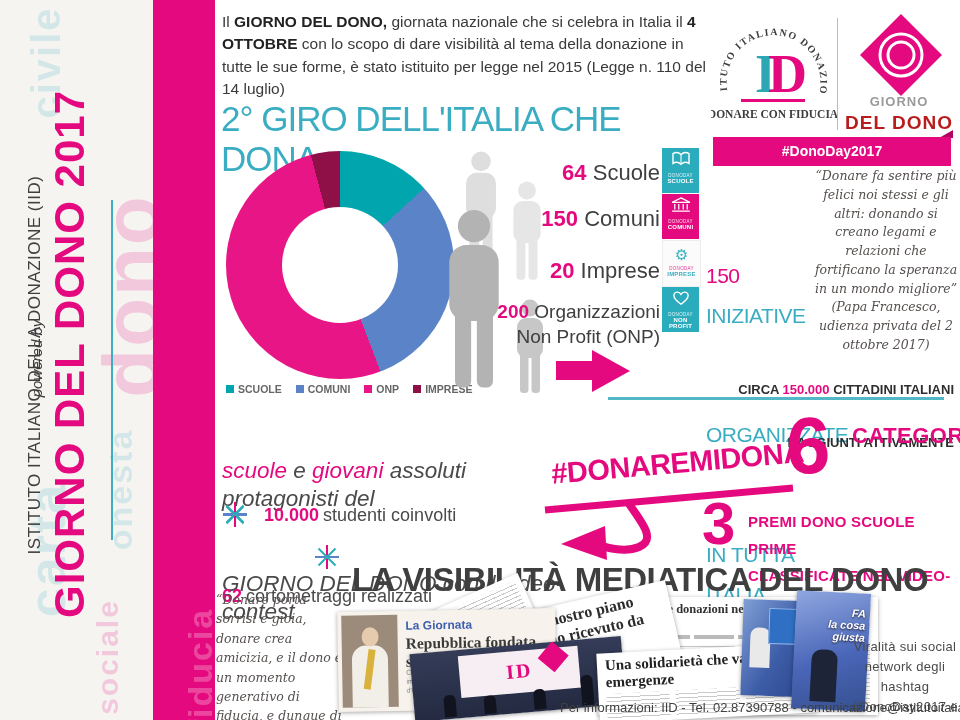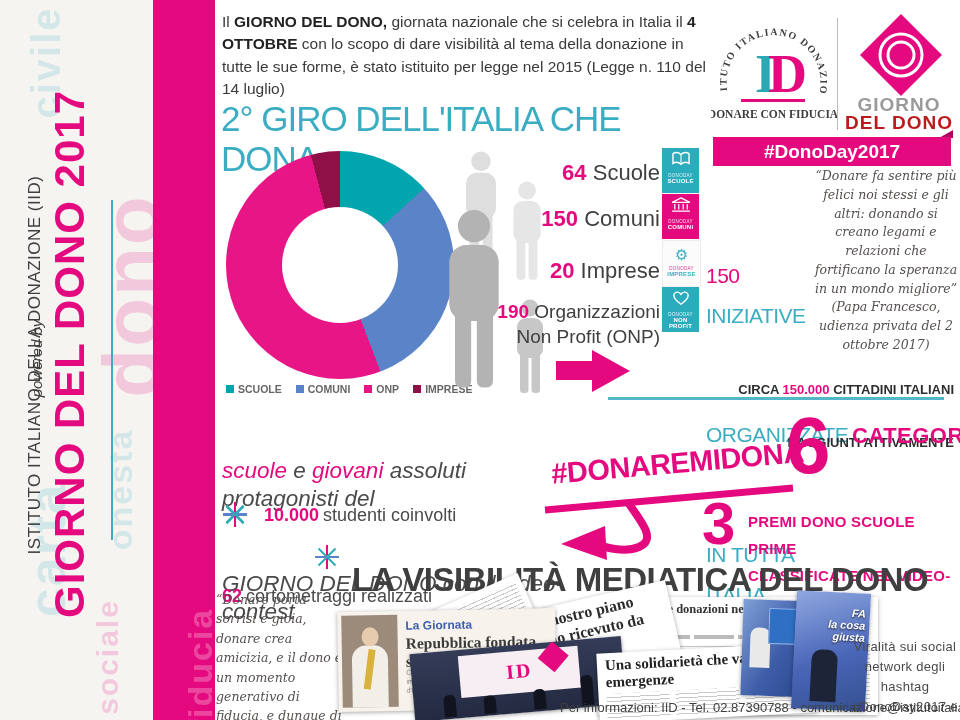--- a/index.html
+++ b/index.html
@@ -20,26 +20,26 @@
   .side-org{left:-195px;top:355px;width:460px;text-align:center;transform:rotate(-90deg);
       font-size:17px;color:#3f3f3f;letter-spacing:.5px;white-space:nowrap;}
 
   
   .intro{left:222px;top:11px;width:488px;font-size:15.5px;line-height:1.45;color:#3a3a3a;}
   .intro b{color:#222;}
   .logo-wrap{left:705px;top:6px;width:252px;height:160px;}
   .iid-svg{position:absolute;left:6px;top:2px;}
   .logo-div{position:absolute;left:132px;top:12px;width:1px;height:112px;background:#bbb;}
   .gdd-svg{position:absolute;left:140px;top:6px;}
-  .gdd-t1{position:absolute;left:138px;top:88px;width:112px;text-align:center;font-size:19px;
+  .gdd-t1{position:absolute;left:138px;top:88px;width:112px;text-align:center;font-size:13px;
       font-weight:bold;color:#9a9a9a;letter-spacing:1px;}
   .gdd-t2{position:absolute;left:138px;top:106px;width:112px;text-align:center;font-size:19px;
       font-weight:bold;color:#b91c1c;letter-spacing:1px;}
   .banner{position:absolute;left:8px;top:131px;width:238px;height:29px;background:#e5097f;
-      color:#fff;font-size:19px;font-weight:bold;text-align:center;line-height:29px;}
+      color:#fff;font-size:14px;font-weight:bold;text-align:center;line-height:29px;}
   .banner-fold{position:absolute;left:234px;top:124px;width:0;height:0;
       border-left:14px solid transparent;border-bottom:8px solid #b0065f;}
 
   
   .h-giro{left:221px;top:99px;width:500px;font-size:35px;color:#3badc2;letter-spacing:-1px;}
 
   
   .donut{left:226px;top:151px;width:228px;height:228px;border-radius:50%;}
   .donut-hole{left:282px;top:207px;width:116px;height:116px;border-radius:50%;background:#fff;}
   .legend{left:226px;top:383px;width:240px;display:flex;gap:14px;font-size:10.5px;font-weight:bold;color:#666;}
@@ -243,21 +243,21 @@
         <rect x="7" y="19" width="26" height="40" rx="9"></rect>
       <rect x="10" y="52" width="8.5" height="42" rx="3.5"></rect>
         <rect x="21.5" y="52" width="8.5" height="42" rx="3.5"></rect>
     </g>
   </svg>
 
   <div class="abs stat" style="top:160px;"><b>64</b> <span>Scuole</span></div>
   <div class="abs stat" style="top:206px;"><b>150</b> <span>Comuni</span></div>
   <div class="abs stat" style="top:258px;"><b>20</b> <span>Imprese</span></div>
   <div class="abs stat-onp" style="top:300px;position:absolute;">
-    <div><b>190</b> <span>Organizzazioni</span></div>
+    <div><b>200</b> <span>Organizzazioni</span></div>
     <div>Non Profit (ONP)</div>
   </div>
 
   <div class="badge teal" style="top:148px;">
     <div class="bicon"><svg width="20" height="16" viewBox="0 0 22 18">
           <path d="M2 3 C5 1 8 1 11 4 C14 1 17 1 20 3 V14 C17 12 14 12 11 15 C8 12 5 12 2 14 Z" fill="none" stroke="#fff" stroke-width="1.6"></path>
           <path d="M11 4 V15" stroke="#fff" stroke-width="1.2"></path>
         </svg></div>
     <div class="bsmall">DONODAY</div>
     <div class="blabel">SCUOLE</div>

